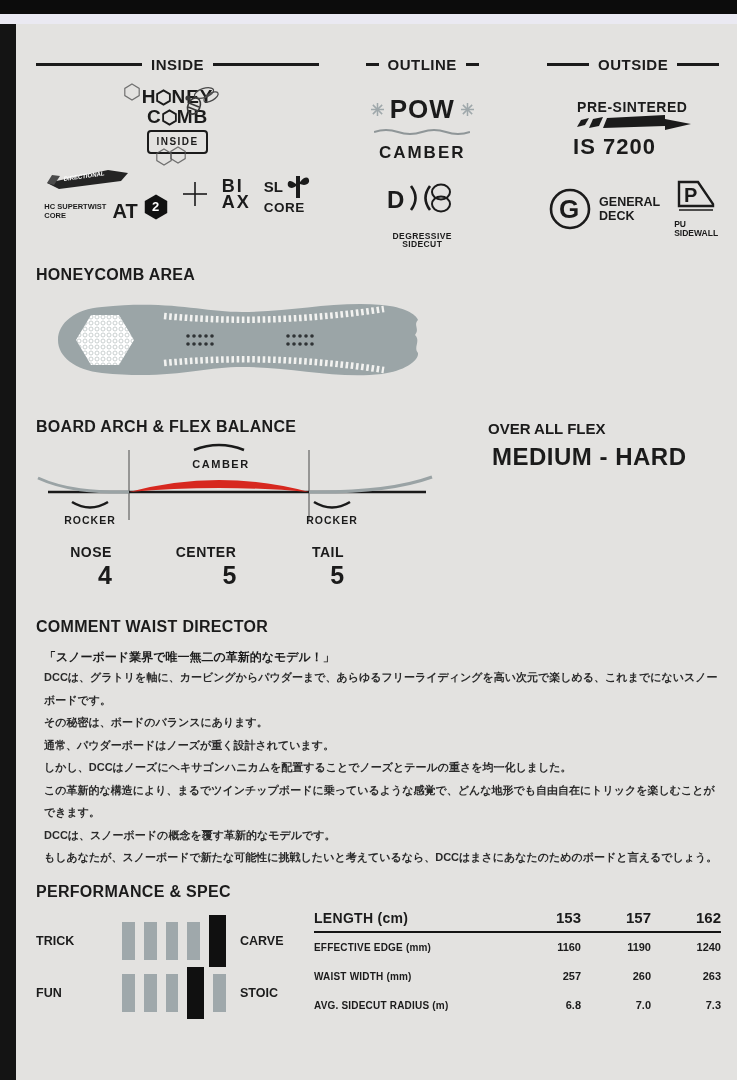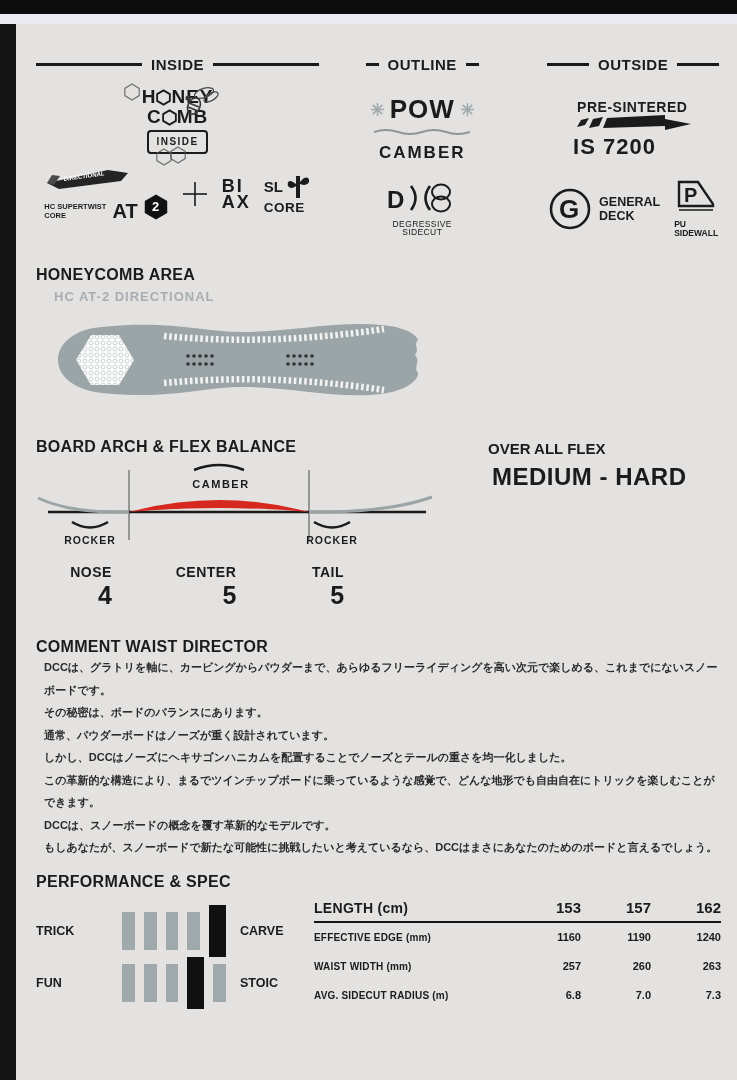--- a/index.html
+++ b/index.html
@@ -40,21 +40,21 @@
   .biax { font-size:18px; font-weight:bold; line-height:16px; letter-spacing:2px; }
   .slcore { text-align:left; }
   .sl-row { display:flex; align-items:center; gap:2px; font-size:15px; font-weight:bold; line-height:14px; }
   .sl-core-txt { font-size:13.5px; font-weight:bold; letter-spacing:.5px; }
 
   .pow-block { margin-top:24px; text-align:center; position:relative; }
   .pow-row { display:flex; align-items:center; justify-content:center; gap:6px; }
   .pow-txt { font-size:26px; font-weight:bold; letter-spacing:1px; line-height:24px; }
   .pow-camber { font-size:17px; font-weight:bold; letter-spacing:2px; margin-top:4px; }
   .degressive { margin-top:18px; text-align:center; }
-  .deg-lines { font-size:8.5px; font-weight:normal; line-height:7.5px; letter-spacing:.4px; margin-top:2px; }
+  .deg-lines { font-size:8.5px; font-weight:bold; line-height:7.5px; letter-spacing:.4px; margin-top:14px; }
 
   .presintered { margin-top:26px; text-align:left; }
   .ps-label { font-size:14px; font-weight:bold; letter-spacing:.5px; margin-left:4px; }
   .ps-base { font-size:22px; font-weight:bold; letter-spacing:1px; margin-top:-3px; }
   .outside-row2 { display:flex; align-items:center; gap:14px; margin-top:20px; }
   .gdeck { display:flex; align-items:center; gap:7px; }
   .gdeck-txt { font-size:12.5px; font-weight:bold; line-height:14px; }
   .pu { text-align:center; }
   .pu-txt { font-size:8.5px; font-weight:bold; line-height:9px; text-align:left; }
 
@@ -276,21 +276,20 @@
               <div>PU</div>
               <div>SIDEWALL</div>
             </div>
           </div>
         </div>
       </div>
     </div>
 
     <div class="hc-area">
       <div class="h-sec">HONEYCOMB AREA</div>
-      <div class="hc-sub">HC AT-2 DIRECTIONAL</div>
       <div class="board-wrap">
         <svg width="384" height="88" viewBox="0 0 384 88">
           <defs>
             <pattern id="hcpat" width="6" height="6" patternUnits="userSpaceOnUse">
               <rect width="6" height="6" fill="#ffffff"></rect>
               <circle cx="3" cy="3" r="2" fill="none" stroke="#c9cfd0" stroke-width="1"></circle>
             </pattern>
           </defs>
           <path d="M6,44 C6,27 23,13 50,11 C118,4 150,16 190,16 C240,16 282,5 330,9 C352,11 364,18 366,24 C361,29 368,33 363,39 C369,45 361,51 366,57 C367,65 352,75 330,78 C282,83 240,71 190,71 C150,71 118,84 50,77 C23,74 6,61 6,44 Z" fill="#9ba5a7"></path>
           <polygon points="24,44 39,19 67,19 82,44 67,69 39,69" fill="url(#hcpat)"></polygon>
@@ -355,20 +354,21 @@
         </div>
       </div>
       <div class="flexcol">
         <div class="oaf">OVER ALL FLEX</div>
         <div class="oaf-val">MEDIUM - HARD</div>
       </div>
     </div>
 
     <div class="comment">
       <div class="h-sec">COMMENT WAIST DIRECTOR</div>
+      <div class="cm-headline">「スノーボード業界で唯一無二の革新的なモデル！」</div>
       <div class="cm-line">DCCは、グラトリを軸に、カービングからパウダーまで、あらゆるフリーライディングを高い次元で楽しめる、これまでにないスノーボードです。</div>
       <div class="cm-line">その秘密は、ボードのバランスにあります。</div>
       <div class="cm-line">通常、パウダーボードはノーズが重く設計されています。</div>
       <div class="cm-line">しかし、DCCはノーズにヘキサゴンハニカムを配置することでノーズとテールの重さを均一化しました。</div>
       <div class="cm-line">この革新的な構造により、まるでツインチップボードに乗っているような感覚で、どんな地形でも自由自在にトリックを楽しむことができます。</div>
       <div class="cm-line">DCCは、スノーボードの概念を覆す革新的なモデルです。</div>
       <div class="cm-line">もしあなたが、スノーボードで新たな可能性に挑戦したいと考えているなら、DCCはまさにあなたのためのボードと言えるでしょう。</div>
     </div>
 
     <div class="perf">

